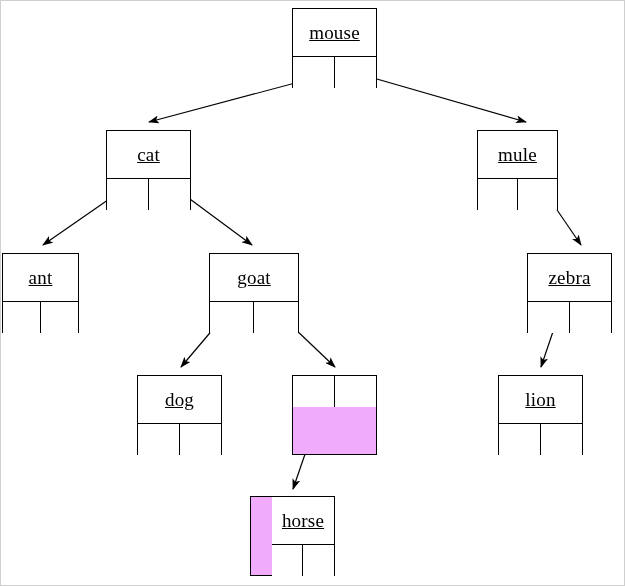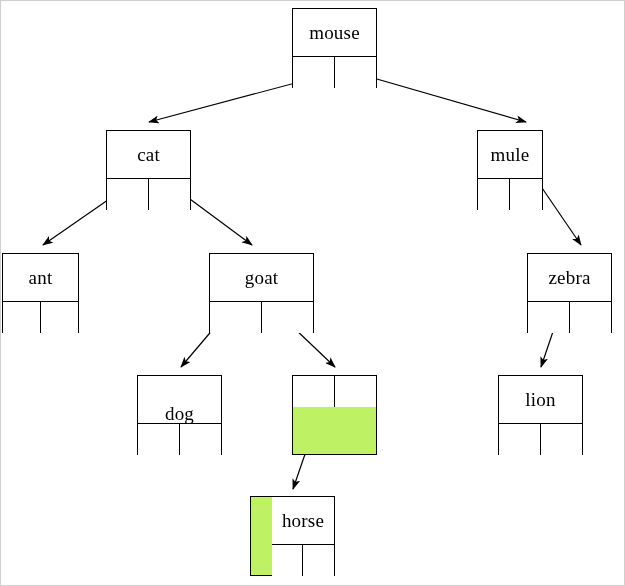--- a/index.html
+++ b/index.html
@@ -30,21 +30,22 @@
     position: absolute;
     left: 0;
     top: 0;
     width: 625px;
     height: 586px;
   }
   .tree-node {
     position: absolute;
     box-sizing: border-box;
     border: 1.4px solid #000000;
-    background: #bef264;
+    background: #f0abfc;
+    text-decoration: underline;
   }
   .node-label-cell {
     box-sizing: border-box;
     width: 100%;
     height: 48px;
     border-bottom: 1.4px solid #000000;
     display: flex;
     align-items: center;
     justify-content: center;
     background: #ffffff;
@@ -109,58 +110,58 @@
       </div>
       <div class="tree-node" style="left: 105px; top: 129px; width: 85px; height: 80px;">
         <div class="node-label-cell" style="height: 48px;">
           <span class="node-label">cat</span>
         </div>
         <div class="node-pointer-row" style="height: 31px;">
           <div class="ptr-cell left"></div>
           <div class="ptr-cell right"></div>
         </div>
       </div>
-      <div class="tree-node" style="left: 476px; top: 129px; width: 66px; height: 80px;">
+      <div class="tree-node" style="left: 476px; top: 129px; width: 81px; height: 80px;">
         <div class="node-label-cell" style="height: 48px;">
           <span class="node-label">mule</span>
         </div>
         <div class="node-pointer-row" style="height: 31px;">
           <div class="ptr-cell left"></div>
           <div class="ptr-cell right"></div>
         </div>
       </div>
       <div class="tree-node" style="left: 1px; top: 252px; width: 77px; height: 80px;">
         <div class="node-label-cell" style="height: 48px;">
           <span class="node-label">ant</span>
         </div>
         <div class="node-pointer-row" style="height: 31px;">
           <div class="ptr-cell left"></div>
           <div class="ptr-cell right"></div>
         </div>
       </div>
-      <div class="tree-node" style="left: 208px; top: 252px; width: 105px; height: 80px;">
+      <div class="tree-node" style="left: 208px; top: 252px; width: 90px; height: 80px;">
         <div class="node-label-cell" style="height: 48px;">
           <span class="node-label">goat</span>
         </div>
         <div class="node-pointer-row" style="height: 31px;">
           <div class="ptr-cell left"></div>
           <div class="ptr-cell right"></div>
         </div>
       </div>
       <div class="tree-node" style="left: 526px; top: 252px; width: 85px; height: 80px;">
         <div class="node-label-cell" style="height: 48px;">
           <span class="node-label">zebra</span>
         </div>
         <div class="node-pointer-row" style="height: 31px;">
           <div class="ptr-cell left"></div>
           <div class="ptr-cell right"></div>
         </div>
       </div>
       <div class="tree-node" style="left: 136px; top: 374px; width: 85px; height: 80px;">
-        <div class="node-label-cell" style="height: 48px; align-items: flex-end;">
+        <div class="node-label-cell" style="height: 48px;">
           <span class="node-label">dog</span>
         </div>
         <div class="node-pointer-row" style="height: 31px;">
           <div class="ptr-cell left"></div>
           <div class="ptr-cell right"></div>
         </div>
       </div>
       <div class="tree-node" style="left: 291px; top: 374px; width: 85px; height: 80px;">
         <div class="node-pointer-row" style="height: 31px;">
           <div class="ptr-cell left"></div>

